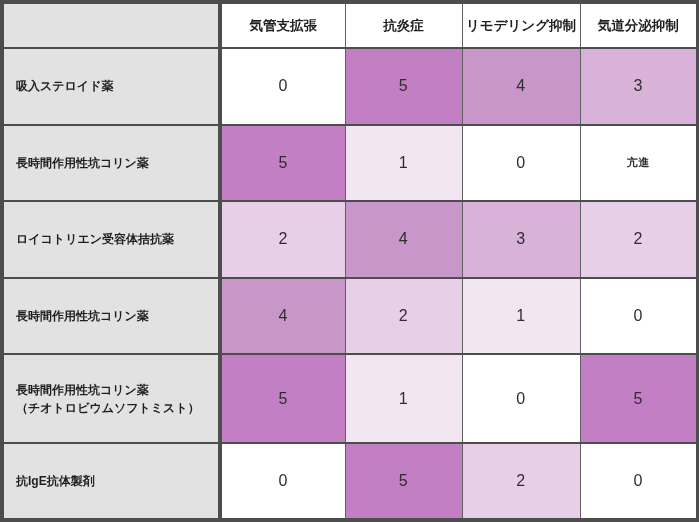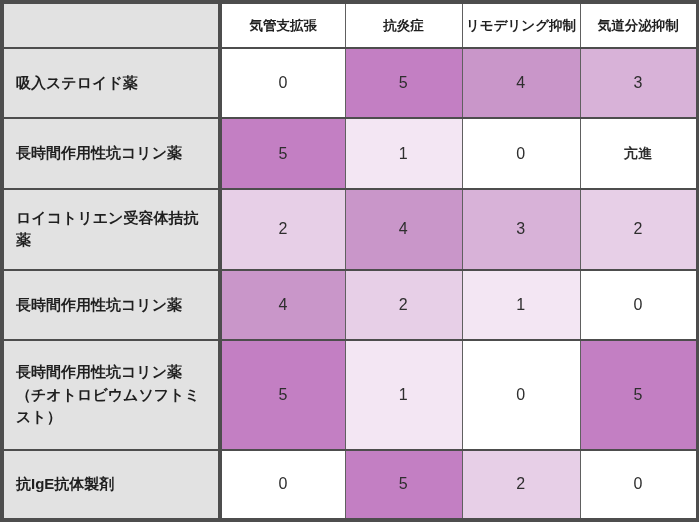--- a/index.html
+++ b/index.html
@@ -29,21 +29,21 @@
   
   table.matrix tbody tr > * {
     border-top: 2px solid #4d4d4d;
   }
   
   table.matrix .labelcol {
     border-right: 4px solid #4d4d4d;
     background: #e2e2e2;
     text-align: left;
     padding: 8px 10px 8px 12px;
-    font-size: 15px;
+    font-size: 12px;
     font-weight: bold;
     color: #1f1f1f;
     white-space: pre-line;
     line-height: 1.5;
   }
   table.matrix thead th.datahead {
     background: #ffffff;
     font-size: 13.5px;
     font-weight: bold;
     color: #1f1f1f;
@@ -53,21 +53,21 @@
   table.matrix thead tr { height: 46px; }
   table.matrix td.value {
     text-align: center;
     vertical-align: middle;
     font-size: 16px;
     font-weight: 500;
     color: #2e2e2e;
     letter-spacing: 0.5px;
   }
   table.matrix td.value.jp {
-    font-size: 14px;
+    font-size: 11px;
     font-weight: bold;
   }
 </style>
 </head>
 <body>
 
 <div class="wrap">
   <table class="matrix">
     <colgroup>
       <col style="width:218px">

